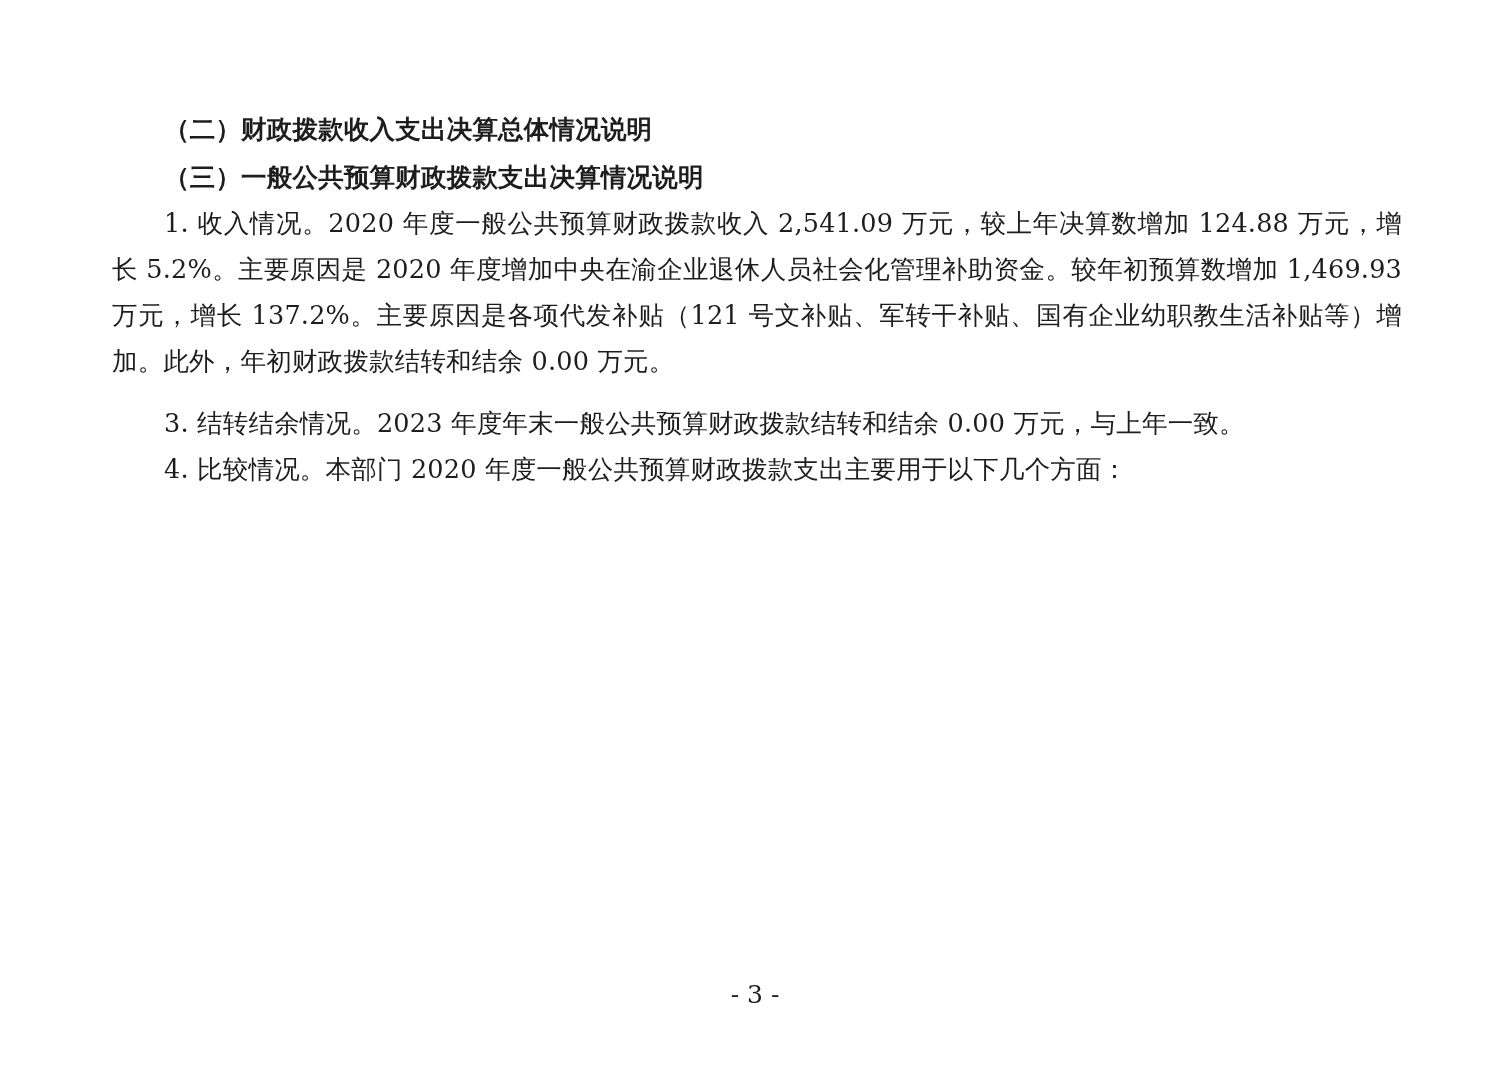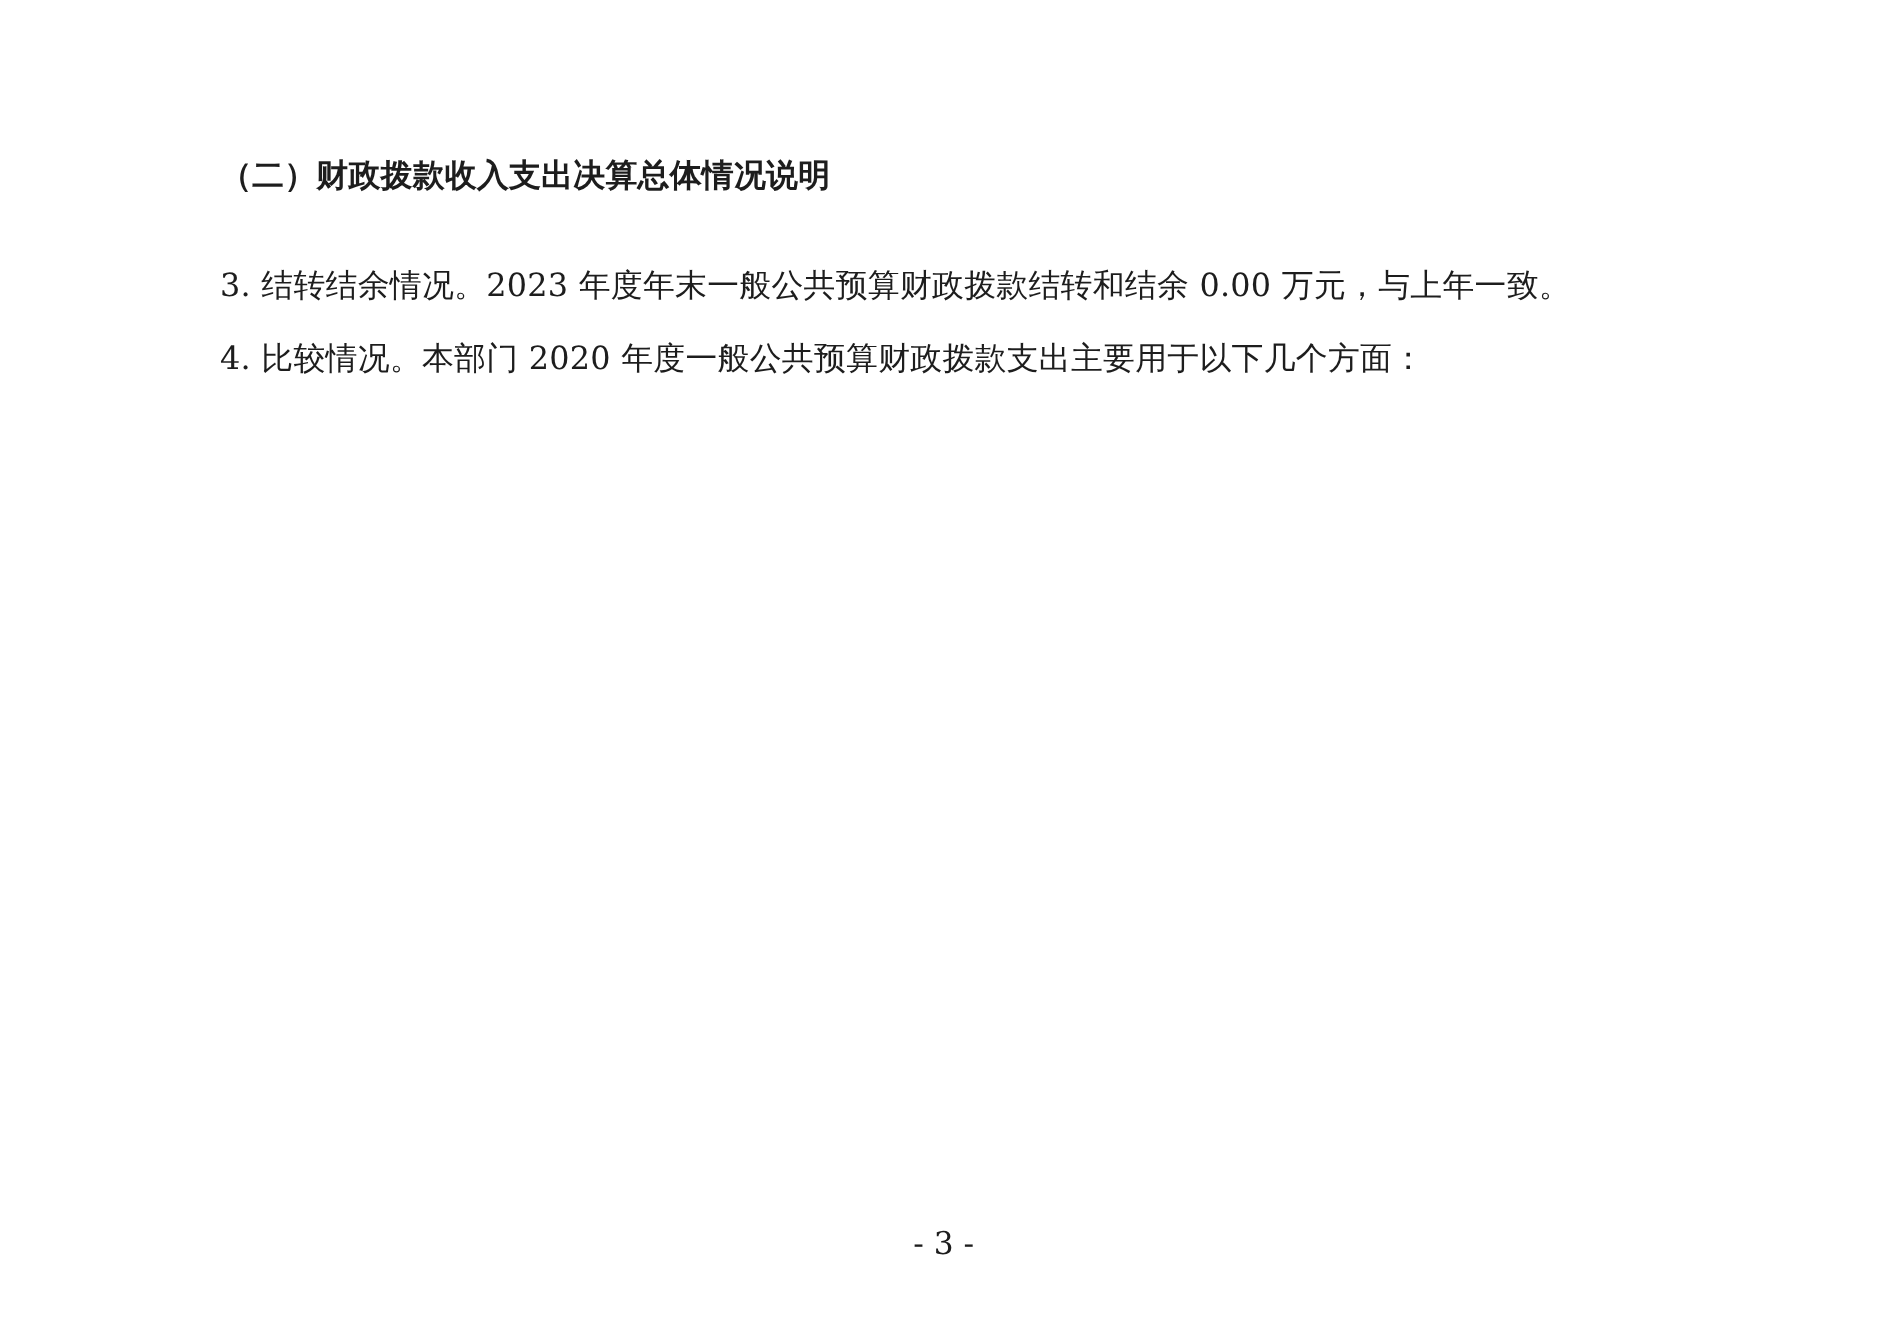--- a/index.html
+++ b/index.html
@@ -23,21 +23,21 @@
     height: 1075px;
     background: #fff;
   }
   .content {
     position: absolute;
     left: 112px;
     top: 106px;
     width: 1290px;
   }
   p {
-    margin: 12px;
+    margin: 0;
     font-size: 25.5px;
     line-height: 46px;
     text-align: justify;
     text-justify: inter-ideograph;
     letter-spacing: 0.2px;
     color: #1d1d1d;
   }
   p.indent {
     text-indent: 52px;
   }
@@ -61,21 +61,23 @@
 </head>
 <body>
 
 <div class="page">
   <div class="content">
 
     <p class="indent heading">（二）财政拨款收入支出决算总体情况说明</p>
     <div class="gap-small"></div>
 
 
+    <p class="indent heading">（三）一般公共预算财政拨款支出决算情况说明</p>
 
+    <p class="indent">1. 收入情况。2020 年度一般公共预算财政拨款收入 2,541.09 万元，较上年决算数增加 124.88 万元，增长 5.2%。主要原因是 2020 年度增加中央在渝企业退休人员社会化管理补助资金。较年初预算数增加 1,469.93 万元，增长 137.2%。主要原因是各项代发补贴（121 号文补贴、军转干补贴、国有企业幼职教生活补贴等）增加。此外，年初财政拨款结转和结余 0.00 万元。</p>
 
 
     <div class="gap-med"></div>
 
     <p class="indent">3. 结转结余情况。2023 年度年末一般公共预算财政拨款结转和结余 0.00 万元，与上年一致。</p>
 
     <p class="indent">4. 比较情况。本部门 2020 年度一般公共预算财政拨款支出主要用于以下几个方面：</p>
 
 
   </div>

